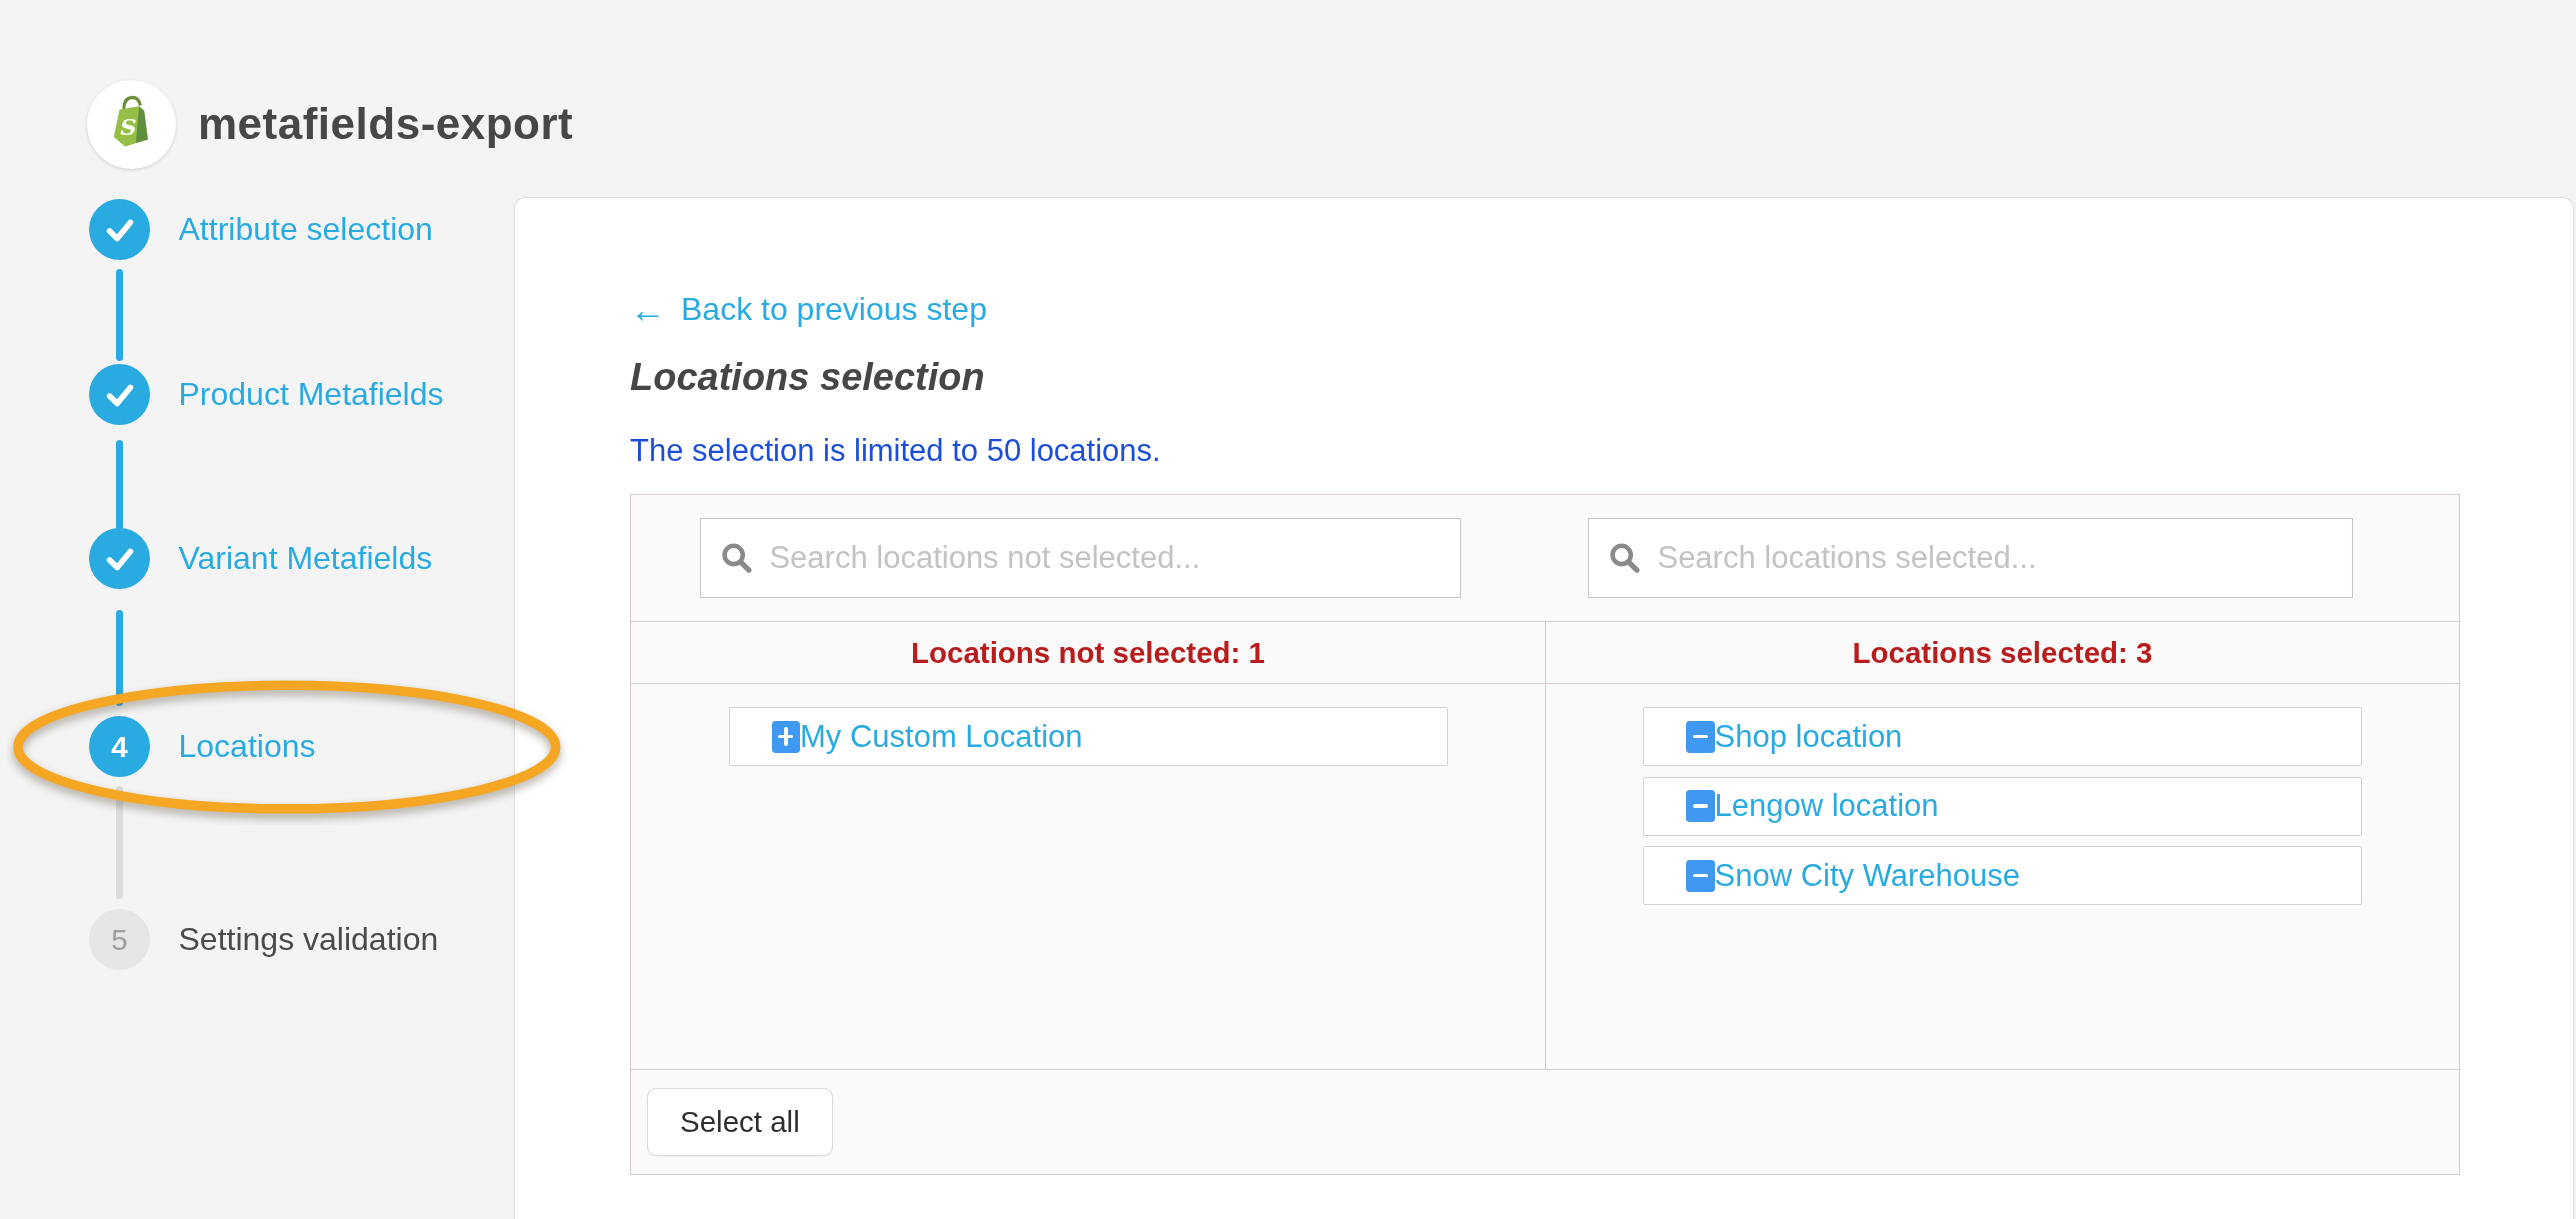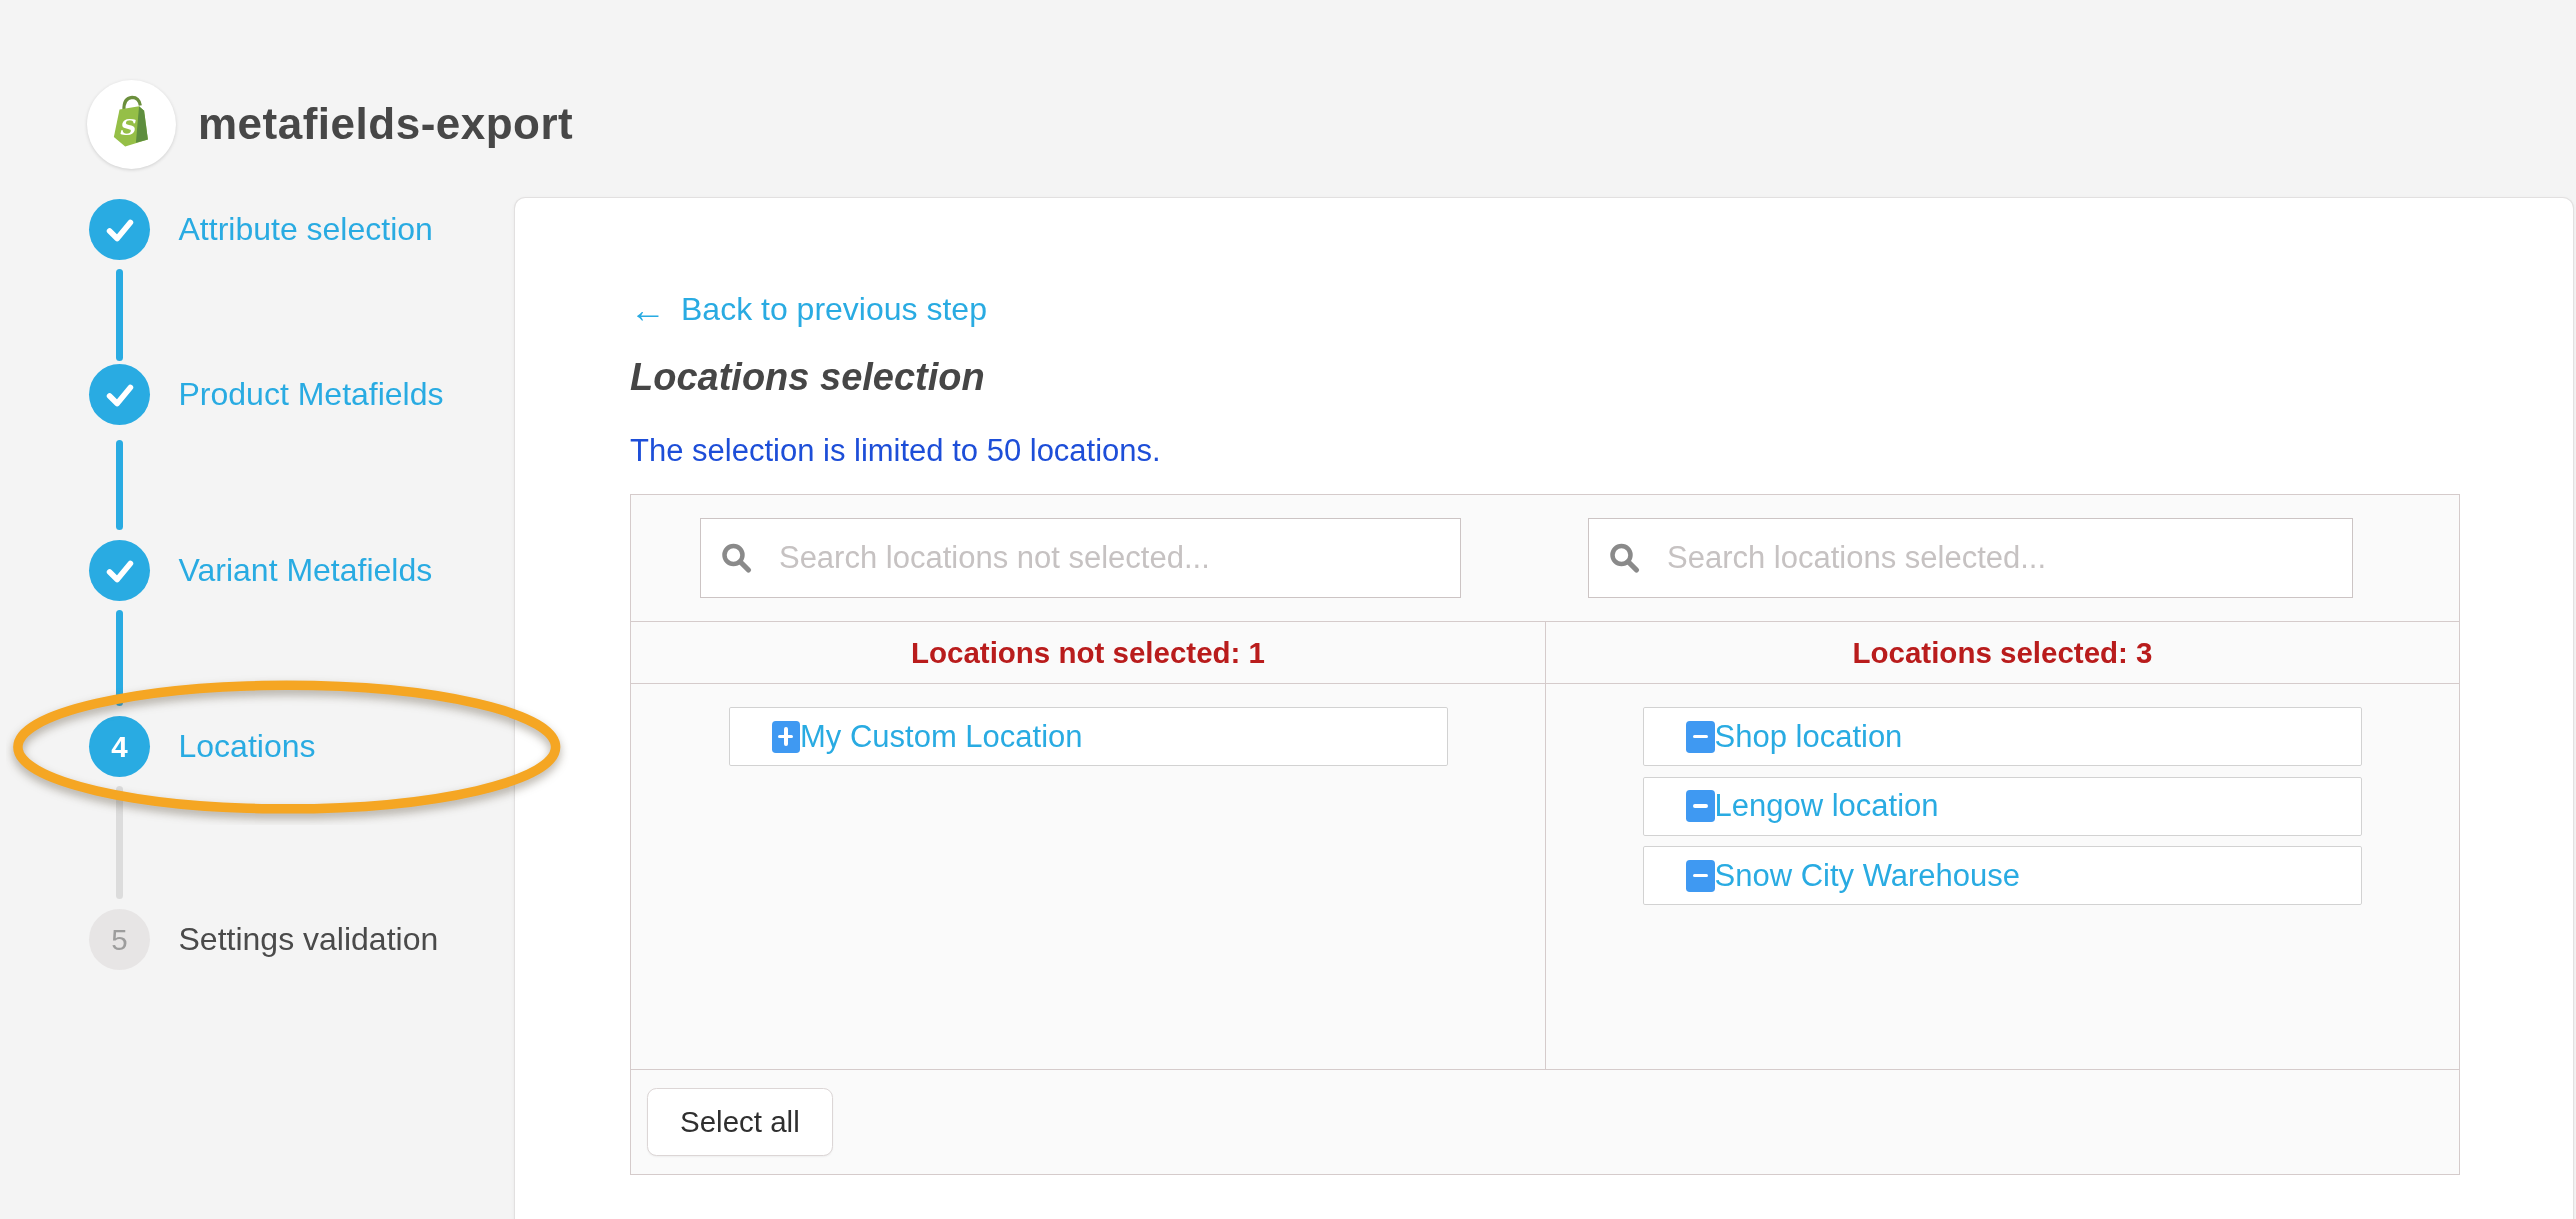--- a/index.html
+++ b/index.html
@@ -59,21 +59,21 @@
 
   
   .panel{
     margin-top:25px;width:1830px;
     border:1.9px solid #d5cbcb;background:#fafafa;box-sizing:border-box;
   }
   .search-row{height:126px;display:flex;align-items:center;}
   .half{width:50%;display:flex;align-items:center;}
   .search-box{
     height:80px;background:#fff;border:1.9px solid #ccc4c4;
-    display:flex;align-items:center;padding:0 19px;gap:24px;box-sizing:border-box;
+    display:flex;align-items:center;padding:0 19px;gap:14px;box-sizing:border-box;
   }
   .search-box.left{margin-left:69px;width:761px;}
   .search-box.right{margin-left:43px;width:765px;}
   .search-box input{
     border:none;outline:none;background:transparent;
     font-family:"Liberation Sans", sans-serif;
     font-size:31px;color:#555;width:100%;
   }
   .search-box input::placeholder{color:#c6c2c2;}
 
@@ -135,21 +135,21 @@
 
   <div class="step" style="top:364px;">
     <div class="step-circle done">
       <svg width="34" height="34" viewBox="0 0 36 36">
         <polyline points="7,19 15,27 29,10" fill="none" stroke="#fff" stroke-width="6" stroke-linecap="round" stroke-linejoin="round"></polyline>
       </svg>
     </div>
     <div class="step-label">Product Metafields</div>
   </div>
 
-  <div class="step" style="top:540px;">
+  <div class="step" style="top:528px;">
     <div class="step-circle done">
       <svg width="34" height="34" viewBox="0 0 36 36">
         <polyline points="7,19 15,27 29,10" fill="none" stroke="#fff" stroke-width="6" stroke-linecap="round" stroke-linejoin="round"></polyline>
       </svg>
     </div>
     <div class="step-label">Variant Metafields</div>
   </div>
 
   <div class="step" style="top:716px;">
     <div class="step-circle active">

